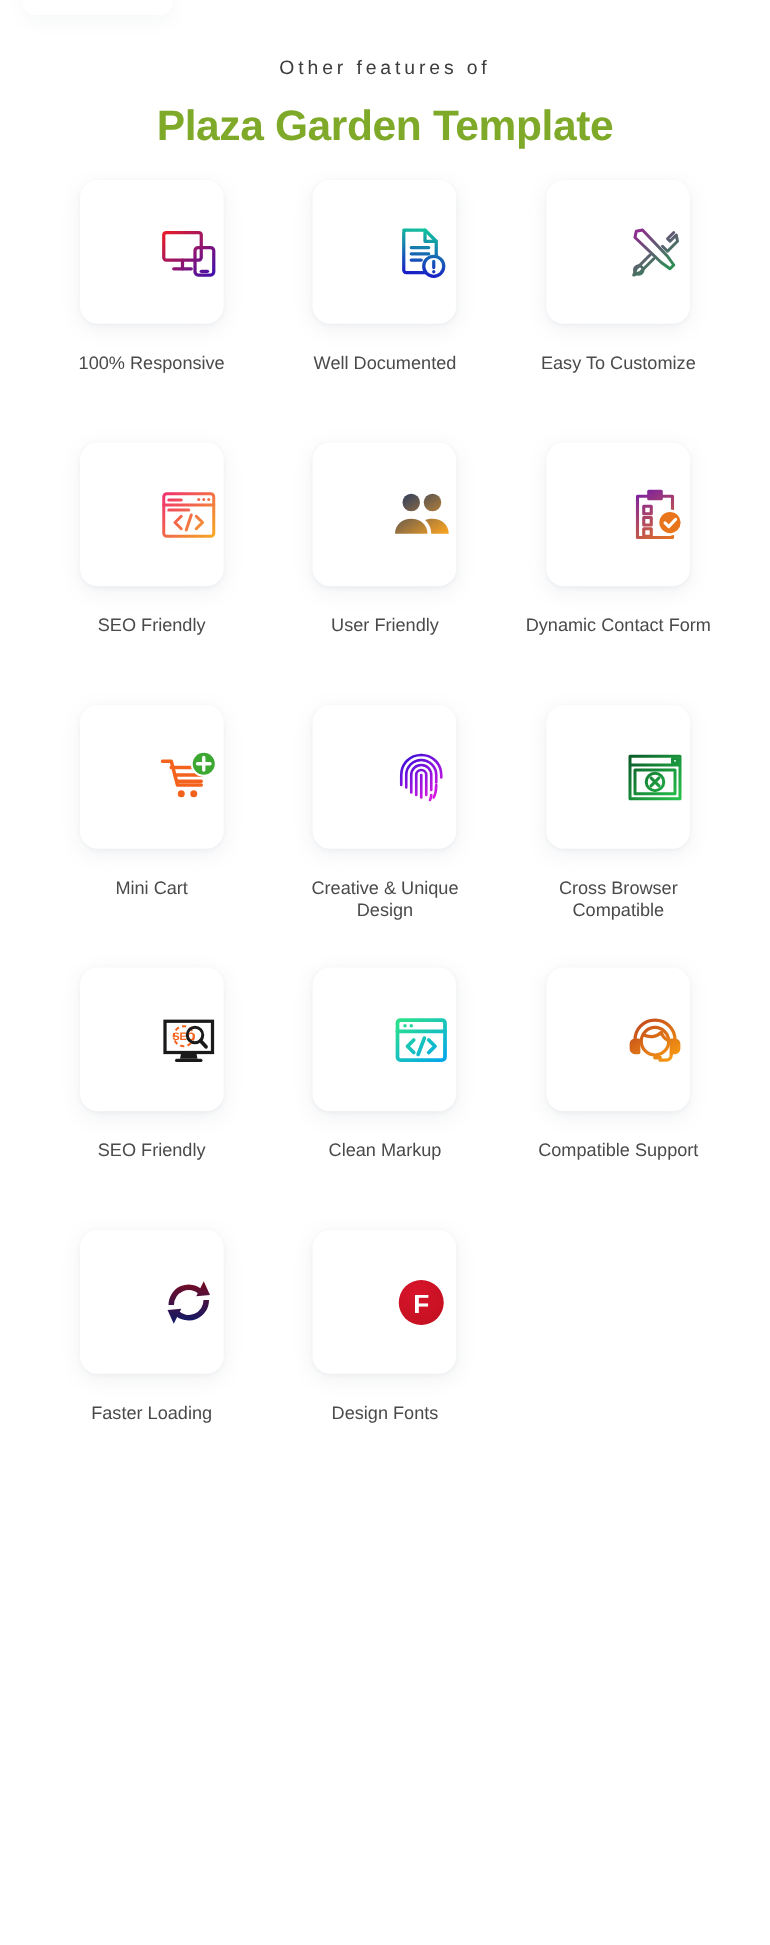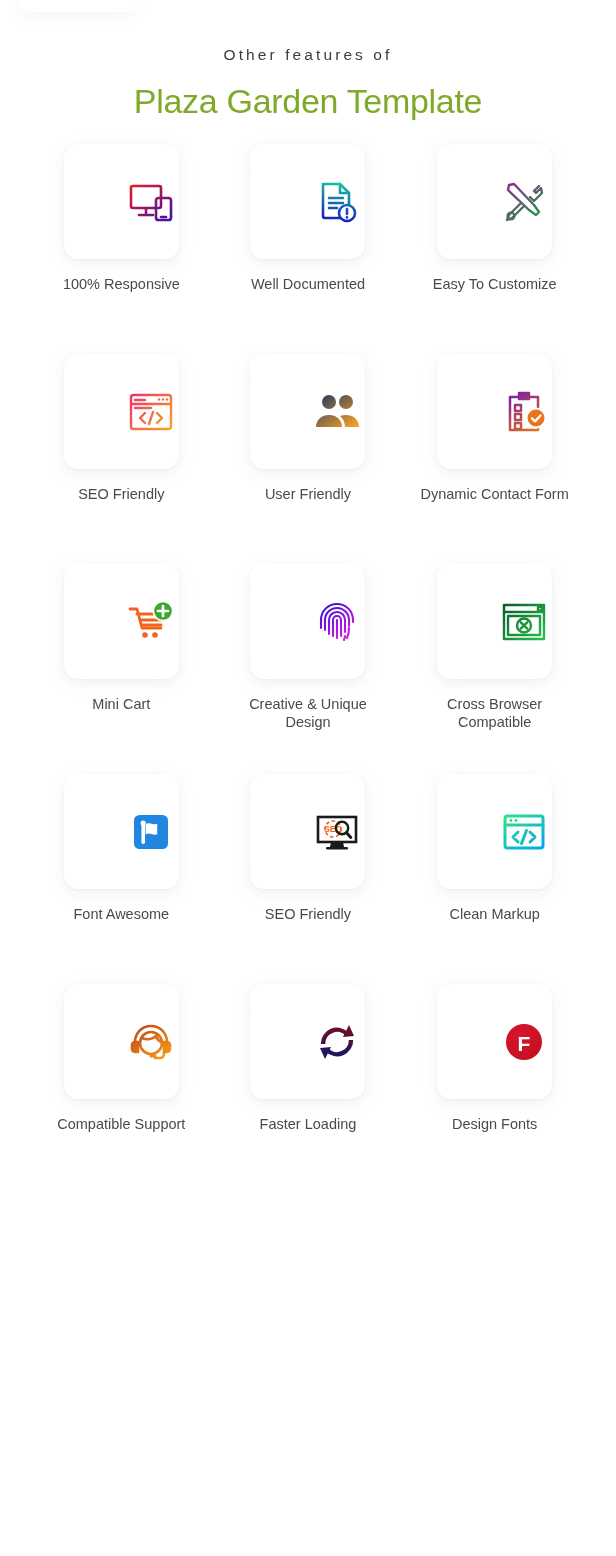--- a/index.html
+++ b/index.html
@@ -33,21 +33,21 @@
   .subtitle {
     font-size: 15.5px;
     letter-spacing: 3.1px;
     color: #3c3c3c;
     font-weight: 400;
     line-height: 22px;
   }
   .title {
     margin-top: 14px;
     font-size: 34px;
-    font-weight: 400;
+    font-weight: 700;
     color: #7FA929;
     letter-spacing: -0.3px;
     line-height: 42px;
   }
 
   
   .grid {
     margin: 0 auto;
     padding-top: 22px;
     width: 560px;
@@ -68,21 +68,21 @@
     background: #ffffff;
     box-shadow: 0 4px 16px rgba(120,130,150,0.115),
                 0 1px 3px rgba(120,130,150,0.07);
     display: flex;
     align-items: center;
     justify-content: flex-end;
     flex: 0 0 auto;
   }
   .card svg { display: block; }
   .label {
-    margin-top: 16px;
+    margin-top: 23px;
     width: 160px;
     text-align: center;
     font-size: 14.5px;
     line-height: 18px;
     color: #4a4a4a;
     font-weight: 400;
   }
 </style>
 </head>
 <body>
@@ -296,35 +296,20 @@
               </g>
             </svg>
           </span>
         </div>
         <div class="label">Cross Browser Compatible</div>
       </div>
       <div class="cell">
         <div class="card">
           <span>
             <svg xmlns="http://www.w3.org/2000/svg" width="56" height="56" viewBox="0 0 56 56">
-              <rect x="11" y="11" width="34" height="34" rx="5.5" fill="#2086E0"></rect>
-              <g fill="#fff">
-                <rect x="18.4" y="17" width="3.6" height="23" rx="1.8"></rect>
-                <circle cx="20.2" cy="19" r="2.6"></circle>
-                <path d="M22.6 20c4-2.4 7.5 1.6 11.6-.2v10.4c-4.1 1.8-7.6-2.2-11.6.2z"></path>
-              </g>
-            </svg>
-          </span>
-        </div>
-        <div class="label">Font Awesome</div>
-      </div>
-      <div class="cell">
-        <div class="card">
-          <span>
-            <svg xmlns="http://www.w3.org/2000/svg" width="56" height="56" viewBox="0 0 56 56">
               <rect x="9" y="13" width="38" height="25" fill="none" stroke="#1A1A1A" stroke-width="2.6"></rect>
               <path d="M22 38l-1 5h14l-1-5" fill="#1A1A1A"></path>
               <rect x="17" y="43" width="22" height="2.6" rx="1.3" fill="#1A1A1A"></rect>
               <circle cx="24" cy="25" r="8" fill="none" stroke="#F4631E" stroke-width="1.7" stroke-dasharray="3.4 2.6"></circle>
               <text x="24" y="28.2" font-family="'Liberation Sans', sans-serif" font-size="8.6" font-weight="700" fill="#F4631E" text-anchor="middle">SEO</text>
               <circle cx="33" cy="24" r="6.2" fill="none" stroke="#1A1A1A" stroke-width="2.4"></circle>
               <path d="M37.4 28.6l4.4 4.8" stroke="#1A1A1A" stroke-width="3" stroke-linecap="round"></path>
             </svg>
           </span>
         </div>

